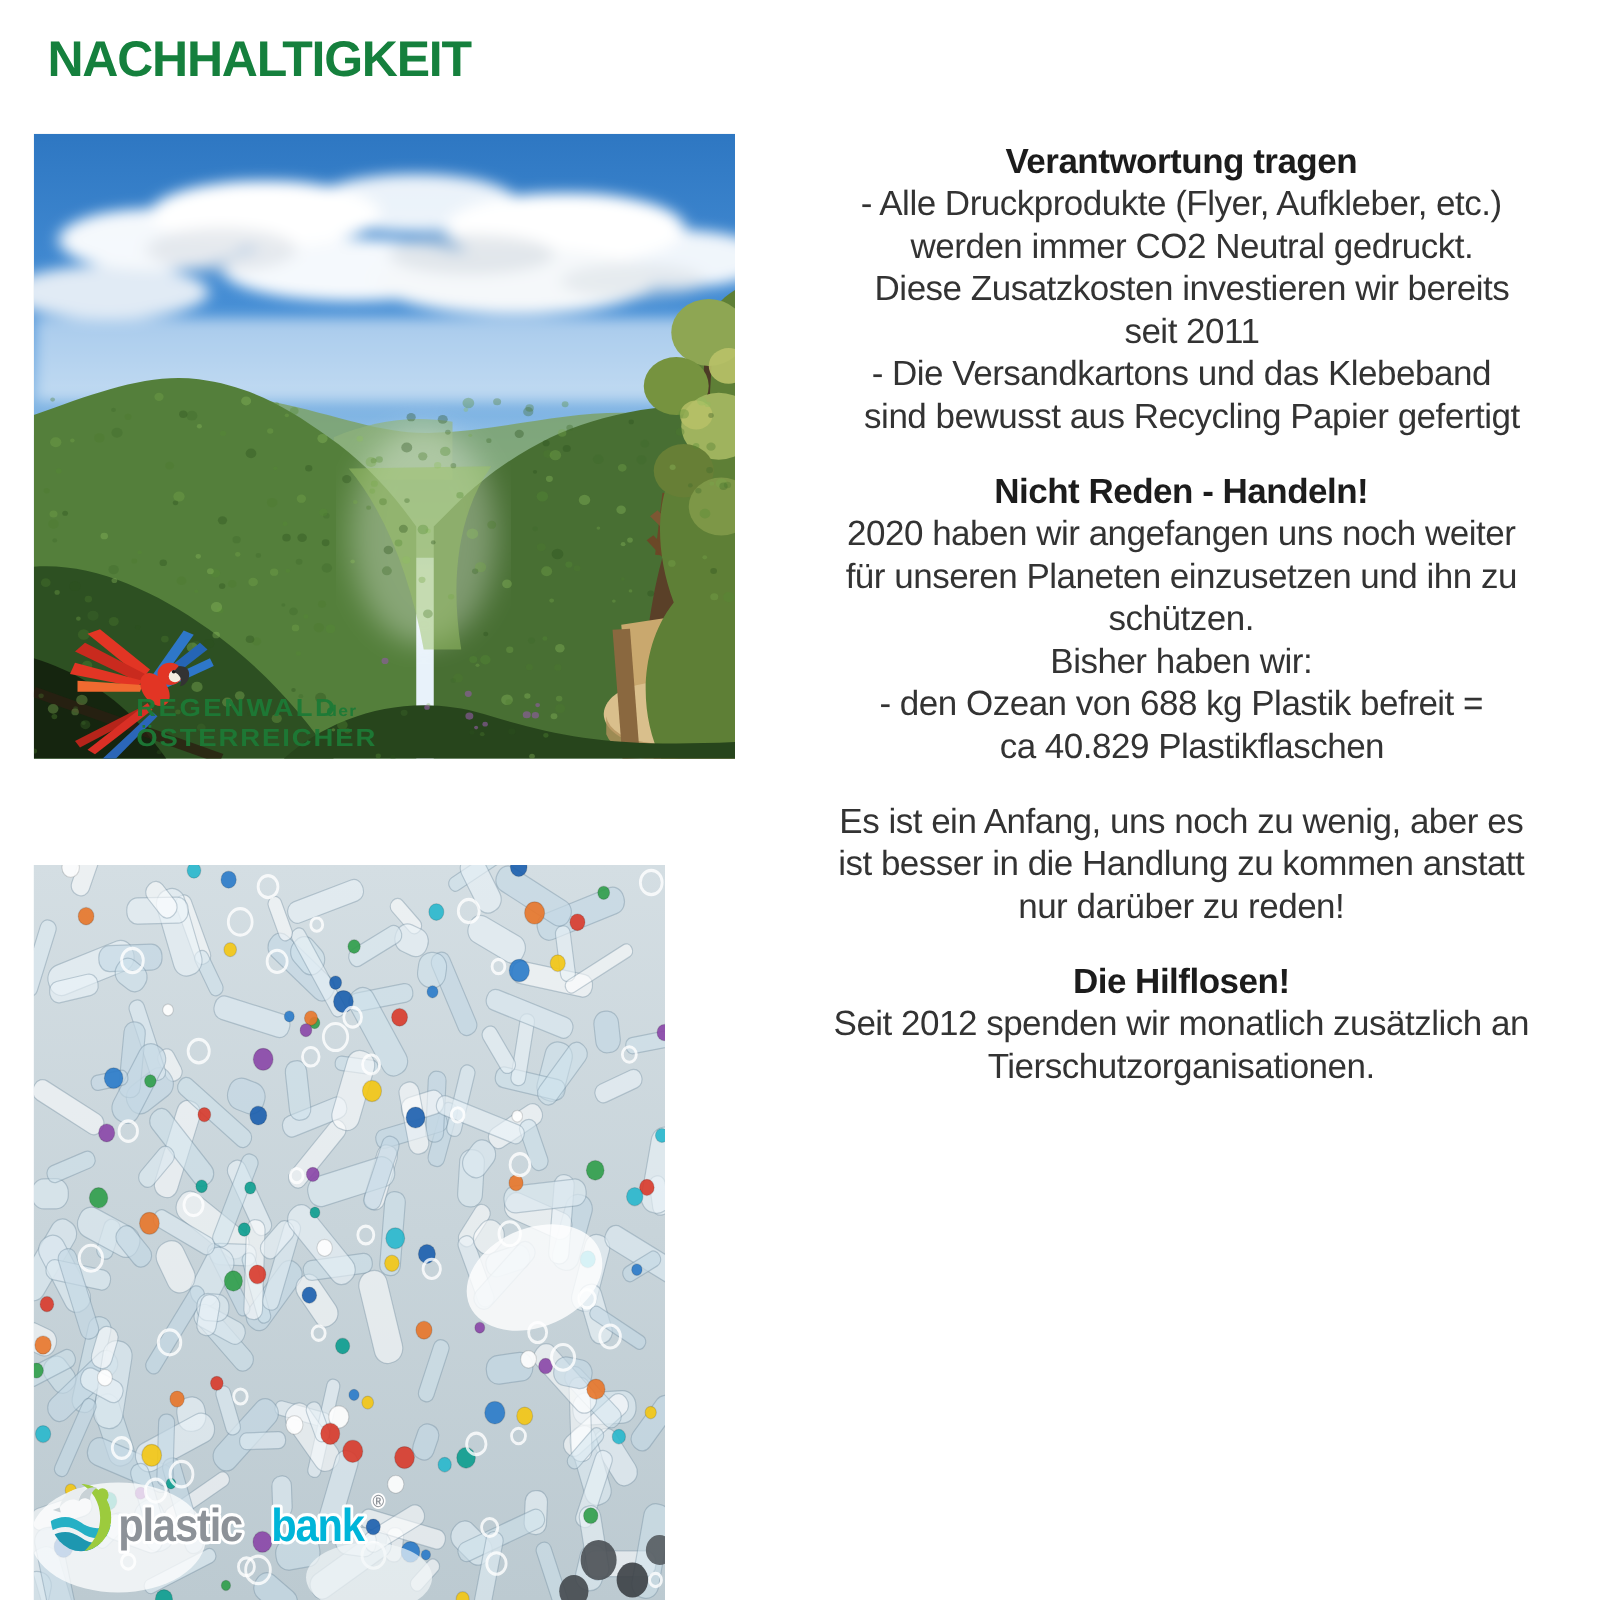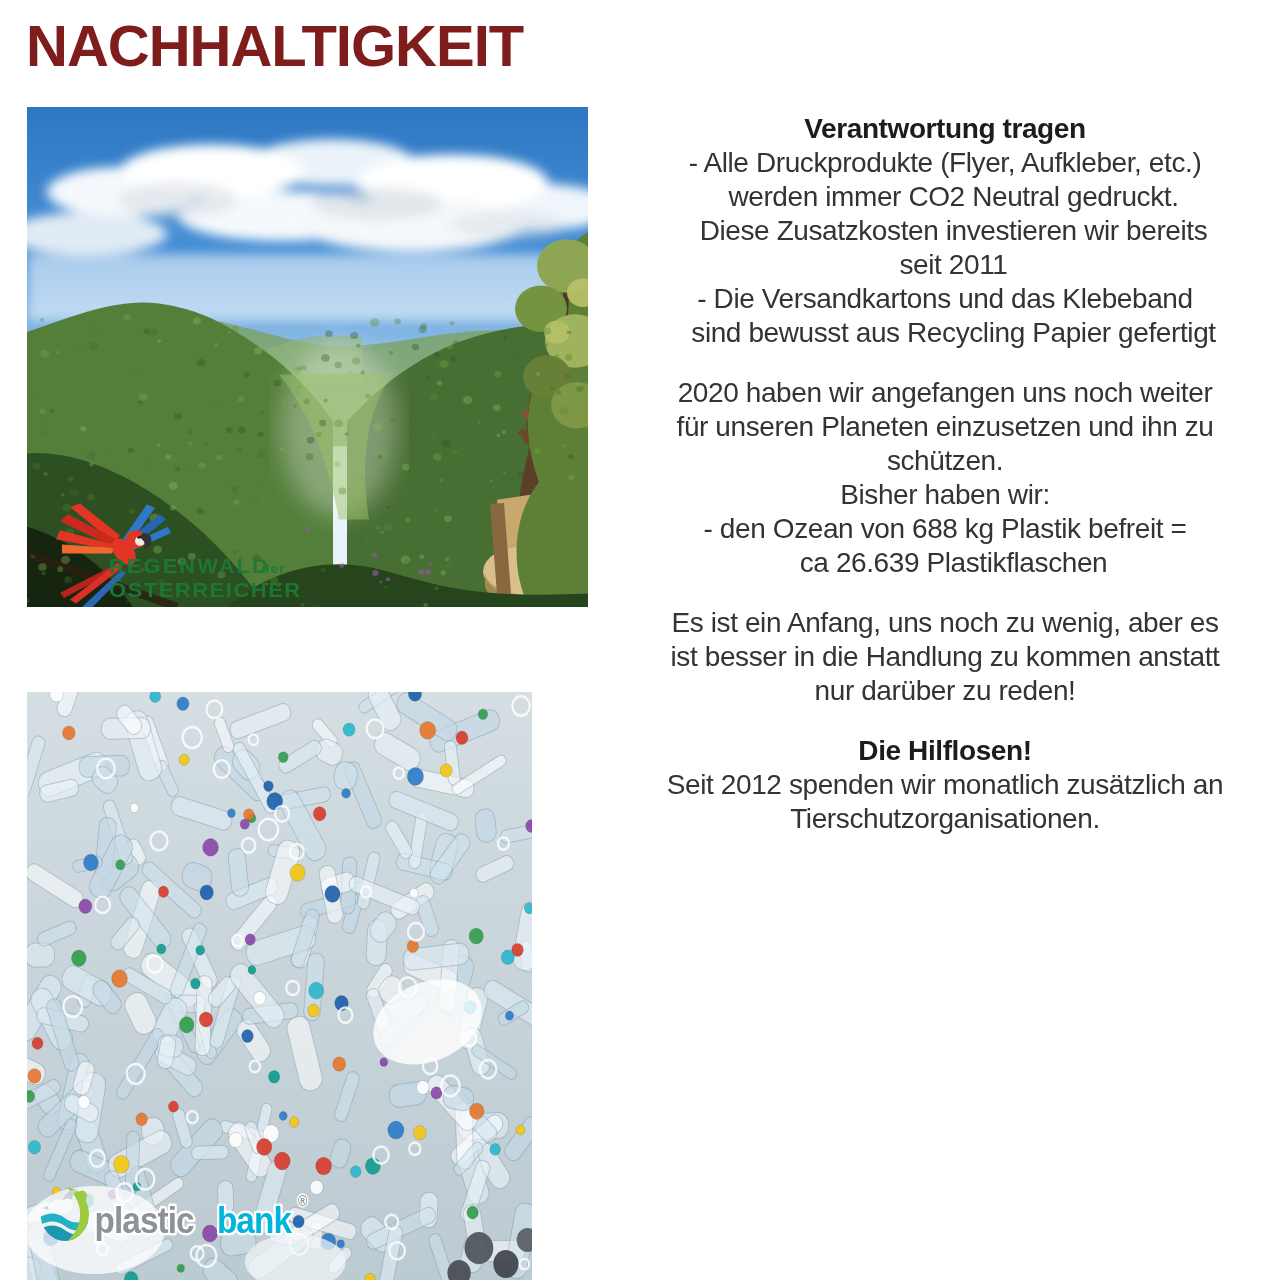--- a/index.html
+++ b/index.html
@@ -1,22 +1,22 @@
 <!DOCTYPE html>
 <html><head>
 <meta charset="utf-8">
 <style>
   html,body{margin:0;padding:0;}
   body{
     width:1280px;height:1280px;position:relative;overflow:hidden;
     background:#ffffff;font-family:"Liberation Sans",sans-serif;
   }
   .title{
-    position:absolute;left:26px;top:14px;margin:0;
-    font-size:58px;line-height:1.1;font-weight:700;color:#7f1d1d;letter-spacing:-1px;
+    position:absolute;left:26px;top:14px;margin:12px;
+    font-size:40px;line-height:1.1;font-weight:700;color:#15803d;letter-spacing:-1px;
   }
   figure.photo{position:absolute;left:27px;margin:0;overflow:hidden;background:#dfe7ec;}
   #rainforest{top:107px;width:561px;height:500px;}
   #plastic{top:692px;width:505px;height:588px;}
   figure.photo svg{display:block;width:100%;height:100%;}
   .content{
     position:absolute;left:615px;top:112px;width:660px;
     color:#333333;font-size:28px;line-height:34px;letter-spacing:-0.4px;
   }
   .section{margin:0 0 26px 0;text-align:center;}
@@ -758,26 +758,27 @@
     <h2>Verantwortung tragen</h2>
     <div class="bullet">- Alle Druckprodukte (Flyer, Aufkleber, etc.)
 werden immer CO2 Neutral gedruckt.
 Diese Zusatzkosten investieren wir bereits
 seit 2011</div>
     <div class="bullet">- Die Versandkartons und das Klebeband
 sind bewusst aus Recycling Papier gefertigt</div>
   </div>
 
   <div class="section">
+    <h2>Nicht Reden - Handeln!</h2>
     <p>2020 haben wir angefangen uns noch weiter
 für unseren Planeten einzusetzen und ihn zu
 schützen.
 Bisher haben wir:</p>
     <div class="bullet">- den Ozean von 688 kg Plastik befreit =
-ca 26.639 Plastikflaschen</div>
+ca 40.829 Plastikflaschen</div>
   </div>
 
   <div class="section">
     <p>Es ist ein Anfang, uns noch zu wenig, aber es
 ist besser in die Handlung zu kommen anstatt
 nur darüber zu reden!</p>
   </div>
 
   <div class="section">
     <h2>Die Hilflosen!</h2>

